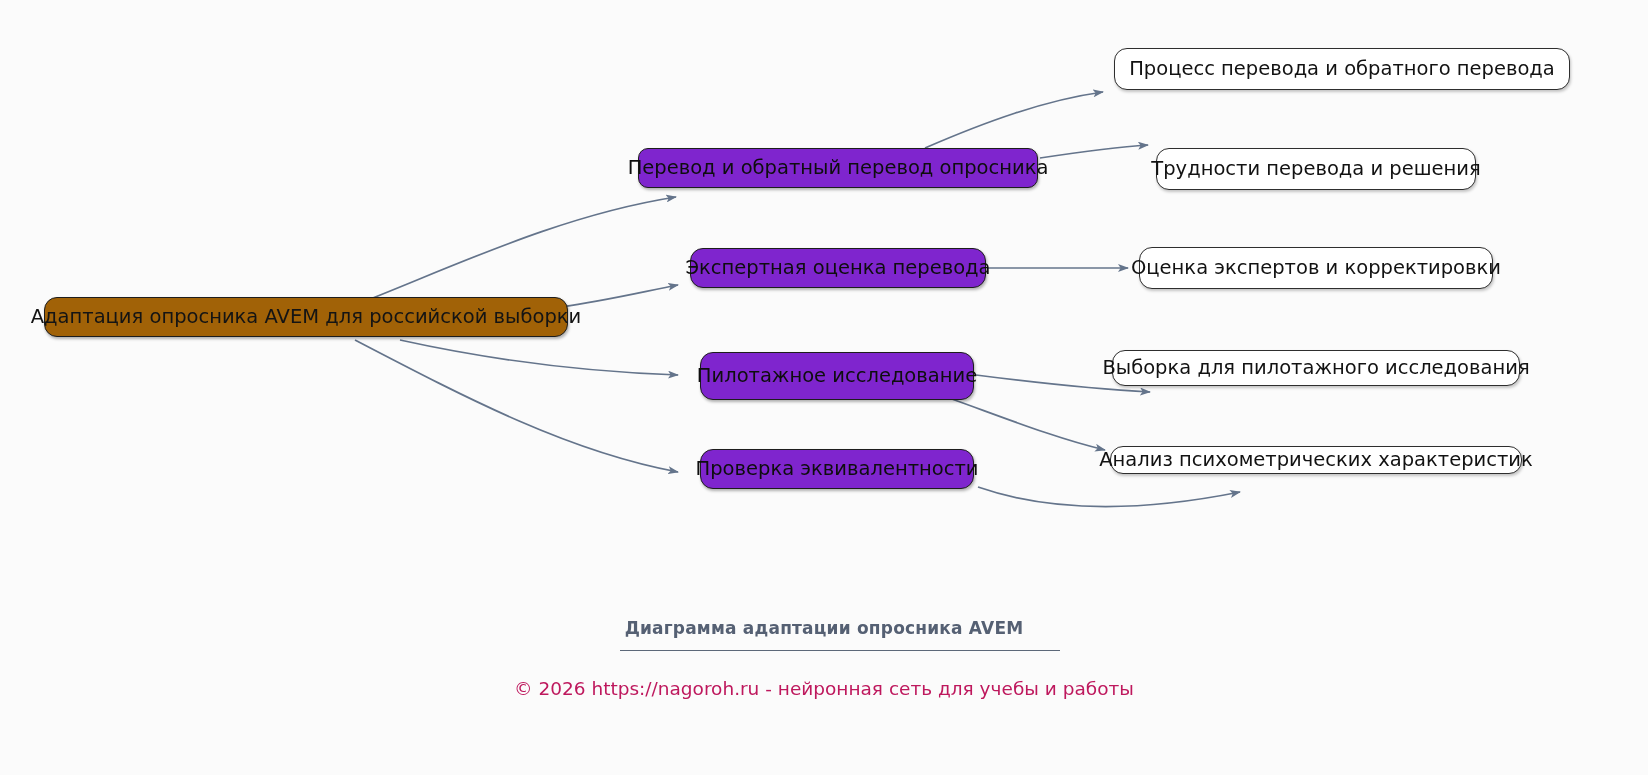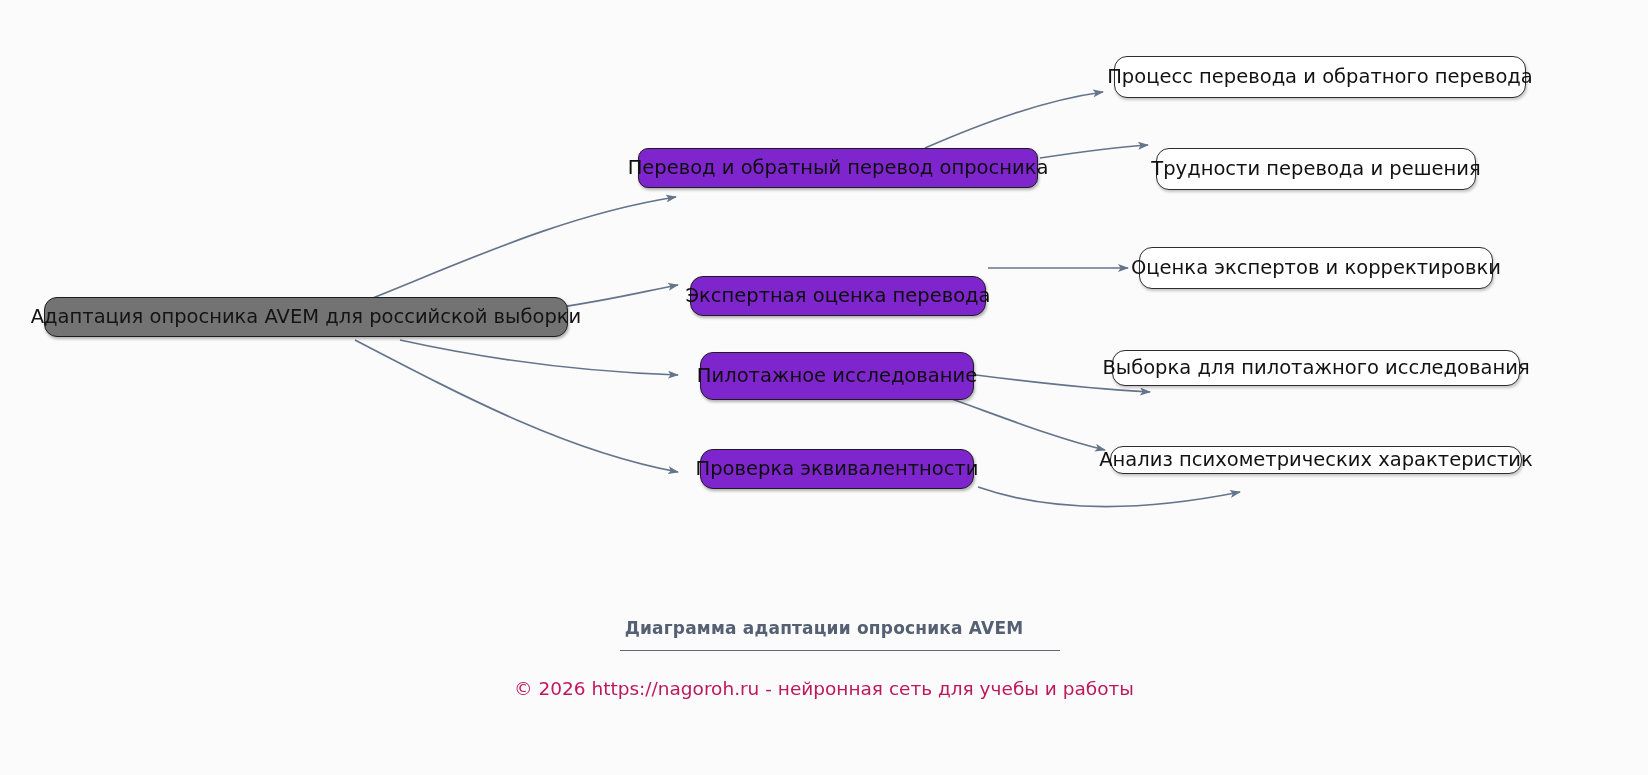--- a/index.html
+++ b/index.html
@@ -39,21 +39,21 @@
     border-radius: 13px;
     white-space: nowrap;
     line-height: 1;
   }
   .node-label {
     display: block;
     white-space: nowrap;
   }
   
   .node-root {
-    background: #737373;
+    background: #a16207;
     border: 1.6px solid #1d1d1d;
     color: #141414;
     font-size: 19.5px;
     padding: 0 28px;
     box-shadow: 1px 2px 3px rgba(0,0,0,0.30);
   }
   
   .node-branch {
     background: #7f25ce;
     border: 1.6px solid #1d1d1d;
@@ -132,33 +132,33 @@
   </svg>
 
   <div class="node node-root" style="left:44px; top:297px; width:524px; height:40px;">
     <span class="node-label">Адаптация опросника AVEM для российской выборки</span>
   </div>
 
   <div class="node node-branch" style="left:638px; top:148px; width:400px; height:40px;border-radius:10px;">
     <span class="node-label">Перевод и обратный перевод опросника</span>
   </div>
 
-  <div class="node node-branch" style="left:690px; top:248px; width:296px; height:40px;margin-top:28px;">
+  <div class="node node-branch" style="left:690px; top:248px; width:296px; height:40px;">
     <span class="node-label">Экспертная оценка перевода</span>
   </div>
 
   <div class="node node-branch" style="left:700px; top:352px; width:274px; height:48px;">
     <span class="node-label">Пилотажное исследование</span>
   </div>
 
   <div class="node node-branch" style="left:700px; top:449px; width:274px; height:40px;">
     <span class="node-label">Проверка эквивалентности</span>
   </div>
 
-  <div class="node node-leaf" style="left:1114px; top:48px; width:412px; height:42px;margin-top:8px;">
+  <div class="node node-leaf" style="left:1114px; top:48px; width:456px; height:42px;">
     <span class="node-label">Процесс перевода и обратного перевода</span>
   </div>
 
   <div class="node node-leaf" style="left:1156px; top:148px; width:320px; height:42px;text-align:center;">
     <span class="node-label">Трудности перевода и решения</span>
   </div>
 
   <div class="node node-leaf" style="left:1139px; top:247px; width:354px; height:42px;">
     <span class="node-label">Оценка экспертов и корректировки</span>
   </div>

